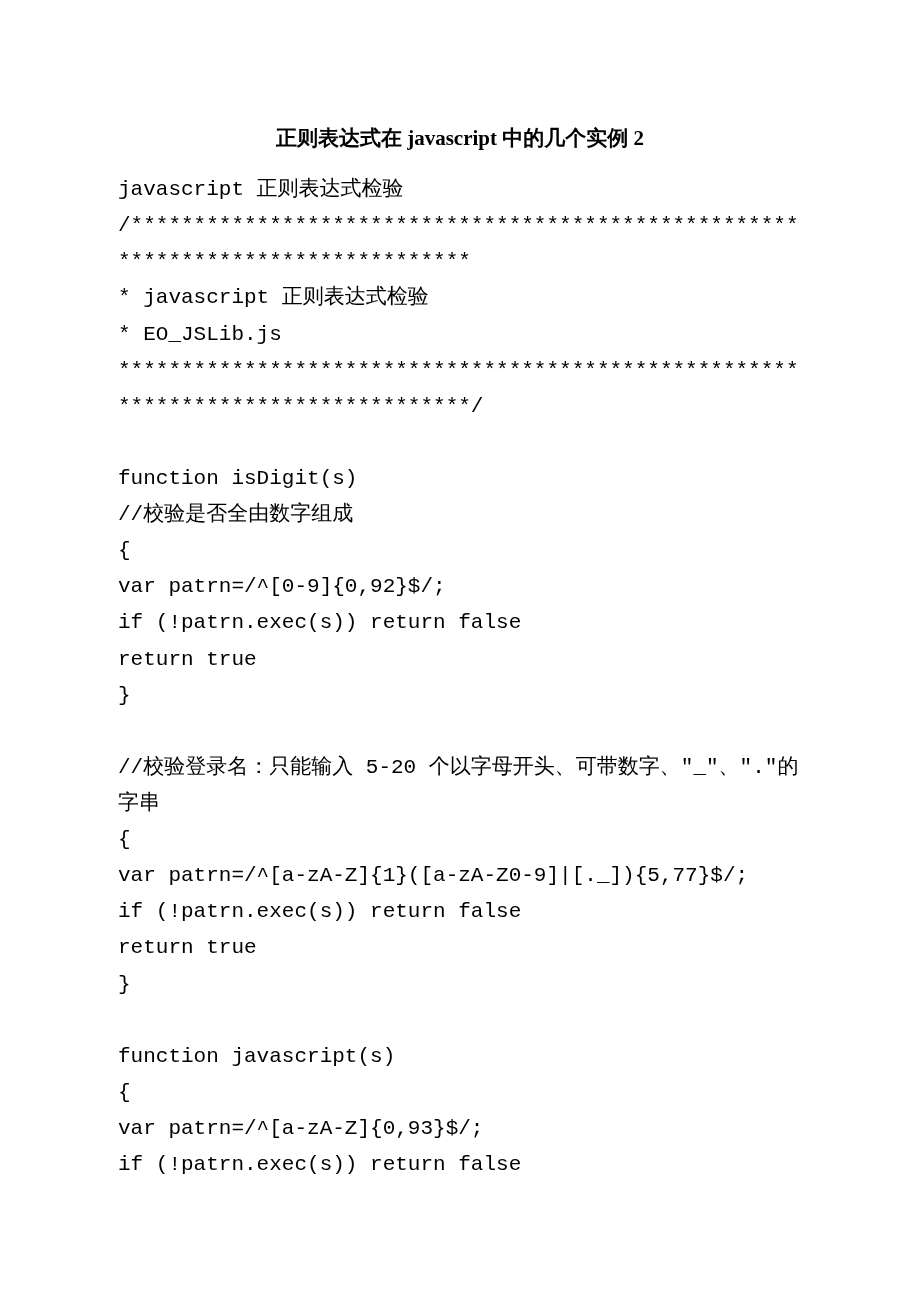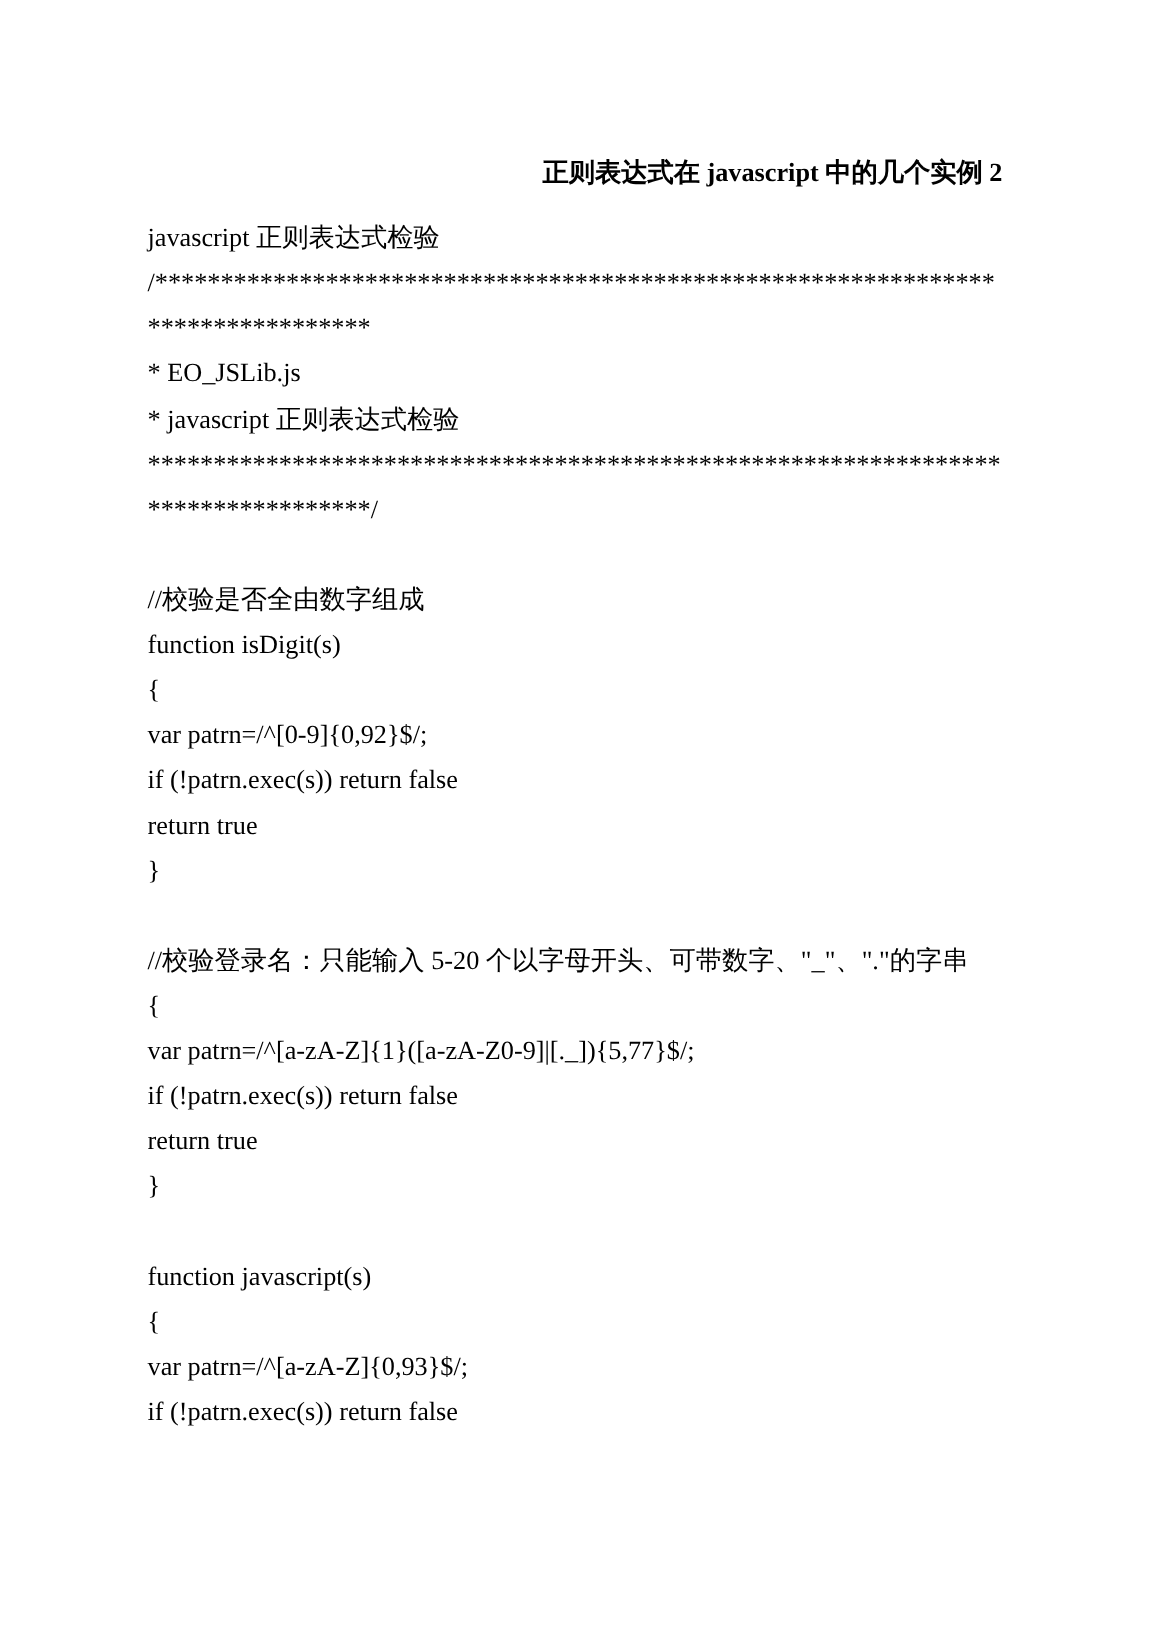--- a/index.html
+++ b/index.html
@@ -12,48 +12,48 @@
     width: 920px;
     min-height: 1302px;
     box-sizing: border-box;
     padding: 120px 118px 80px 118px;
     background: #ffffff;
     color: #000000;
     font-size: 21px;
     line-height: 1.72;
   }
   .title {
-    text-align: right;
+    text-align: center;
     font-weight: bold;
     font-size: 21px;
     margin-bottom: 16px;
   }
   .line {
     white-space: pre-wrap;
     word-break: break-all;
-    font-family: Liberation Serif, serif;
+    font-family: Liberation Mono, monospace;
   }
   .blank {
     height: 1.72em;
   }
 </style>
 </head>
 <body>
 
 <div class="page">
   <div class="title">正则表达式在 javascript 中的几个实例 2</div>
   <div id="body-lines">
       <div class="line">javascript 正则表达式检验</div>
       <div class="line">/*********************************************************************************</div>
+      <div class="line">* javascript 正则表达式检验</div>
       <div class="line">* EO_JSLib.js</div>
-      <div class="line">* javascript 正则表达式检验</div>
       <div class="line">**********************************************************************************/</div>
       <div class="blank"></div>
+      <div class="line">function isDigit(s)</div>
       <div class="line">//校验是否全由数字组成</div>
-      <div class="line">function isDigit(s)</div>
       <div class="line">{</div>
       <div class="line">var patrn=/^[0-9]{0,92}$/;</div>
       <div class="line">if (!patrn.exec(s)) return false</div>
       <div class="line">return true</div>
       <div class="line">}</div>
       <div class="blank"></div>
       <div class="line">//校验登录名：只能输入 5-20 个以字母开头、可带数字、"_"、"."的字串</div>
       <div class="line">{</div>
       <div class="line">var patrn=/^[a-zA-Z]{1}([a-zA-Z0-9]|[._]){5,77}$/;</div>
       <div class="line">if (!patrn.exec(s)) return false</div>

